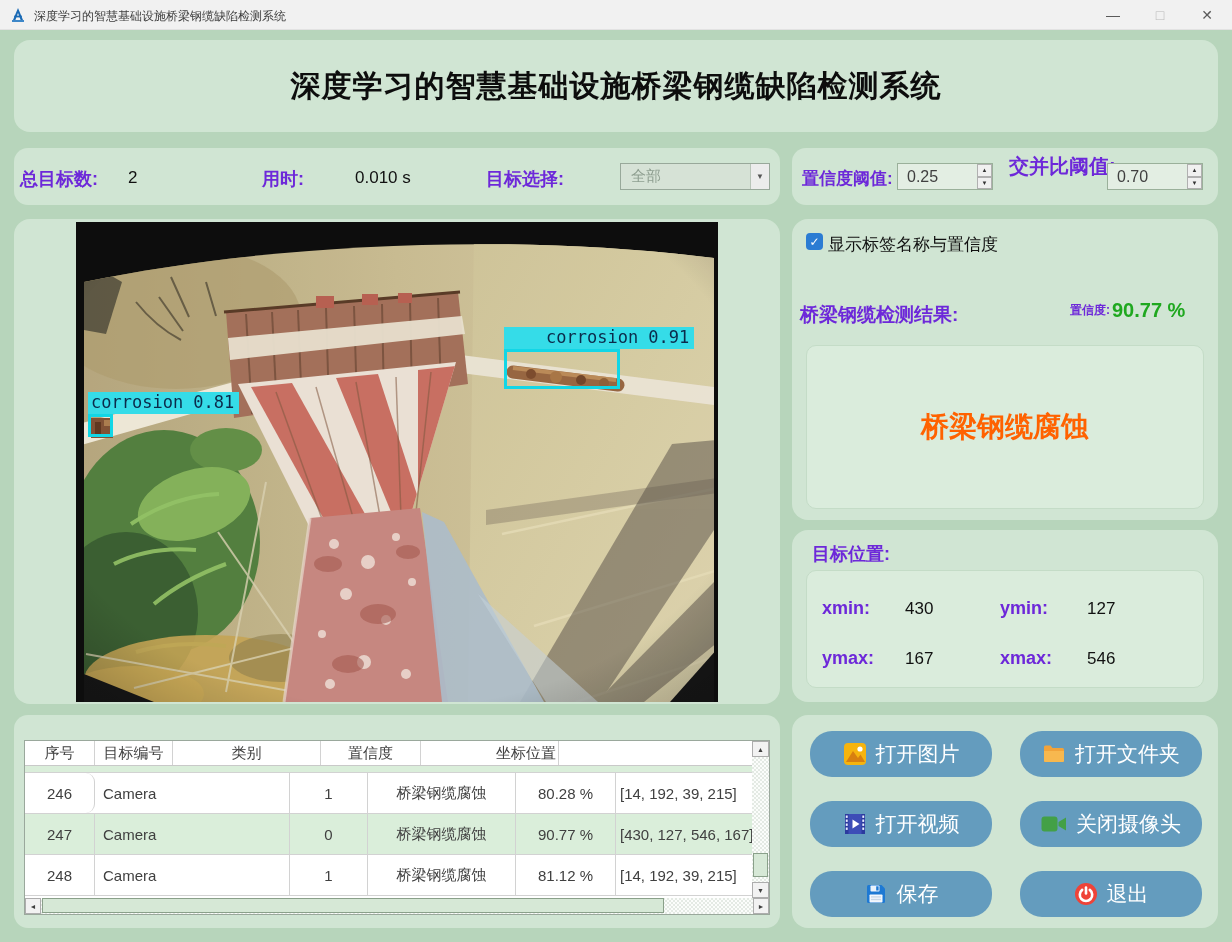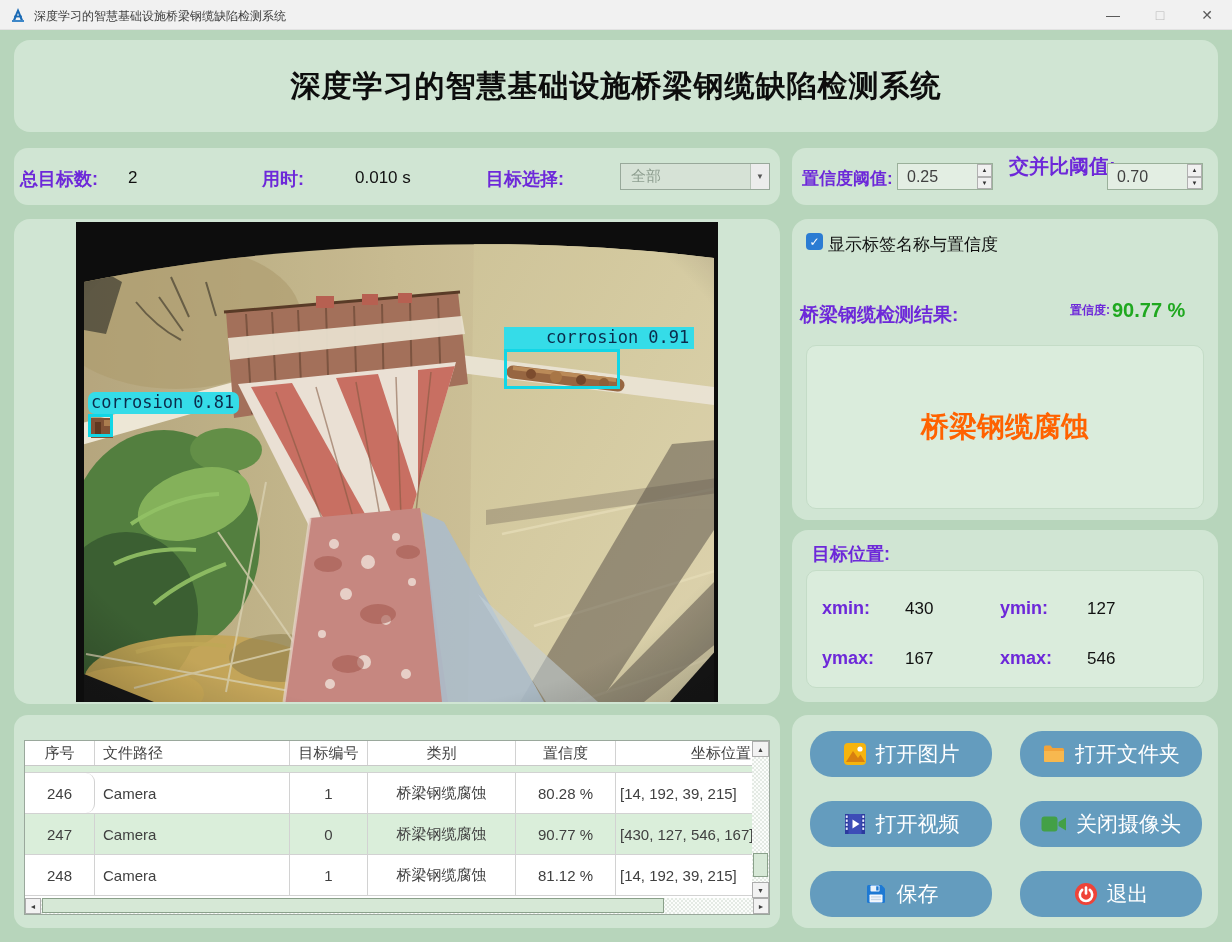--- a/index.html
+++ b/index.html
@@ -259,21 +259,21 @@
     <rect x="28" y="198" width="6" height="6" fill="#a87848"></rect>
 
     <polygon points="8,480 8,452 78,480" fill="#0d0d0d"></polygon>
     <polygon points="642,480 594,480 642,426" fill="#0d0d0d"></polygon>
     <rect width="642" height="480" fill="url(#vign)"></rect>
     <rect width="642" height="480" fill="#ffffff" opacity="0.04"></rect>
   </g>
 </svg>
 <div class="abs" id="det-overlay">
     <div class="det-box" style="left: 12px; top: 192px; width: 25px; height: 23px;"></div>
-    <div class="det-label" style="left: 12px; top: 170px; border-radius: 7px;">corrosion 0.81</div>
+    <div class="det-label" style="left: 12px; top: 170px;">corrosion 0.81</div>
     <div class="det-box" style="left: 428px; top: 127px; width: 116px; height: 40px;"></div>
     <div class="det-label" style="left: 428px; top: 105px; padding-left: 42px;">corrosion 0.91</div>
   </div>
 
 <div class="panel" style="left:792px;top:219px;width:426px;height:301px"></div>
 <div class="abs" id="show-label-check">✓</div>
 <div class="val" style="left:828px;top:233px;font-size:17px">显示标签名称与置信度</div>
 <div class="lbl" style="left:800px;top:302px;font-size:19px">桥梁钢缆检测结果:</div>
 <div class="lbl" style="left:1070px;top:302px;font-size:12px">置信度:</div>
 <div id="conf-value">90.77 %</div>
@@ -291,21 +291,20 @@
 <div class="lbl" style="left:822px;top:648px">ymax:</div>
 <div class="val" style="left:905px;top:649px">167</div>
 <div class="lbl" style="left:1000px;top:648px">xmax:</div>
 <div class="val" style="left:1087px;top:649px">546</div>
 
 <div class="panel" id="table-panel"></div>
 <div class="abs" id="table-wrap">
   <div id="t-content">
     <div id="t-header">
         <div class="t-cell c0" style="width: 70px;">序号</div>
-        <div class="t-cell c1" style="width: 195px;">文件路径</div>
         <div class="t-cell c2" style="width: 78px;">目标编号</div>
         <div class="t-cell c3" style="width: 148px;">类别</div>
         <div class="t-cell c4" style="width: 100px;">置信度</div>
         <div class="t-cell c5" style="width: 138px;">坐标位置</div>
       </div>
     <div class="t-sliver"></div>
     <div id="t-rows">
         <div class="t-row">
           <div class="t-cell c0" style="width: 70px; border-radius: 9px;">246</div>
           <div class="t-cell c1" style="width: 195px;">Camera</div>

